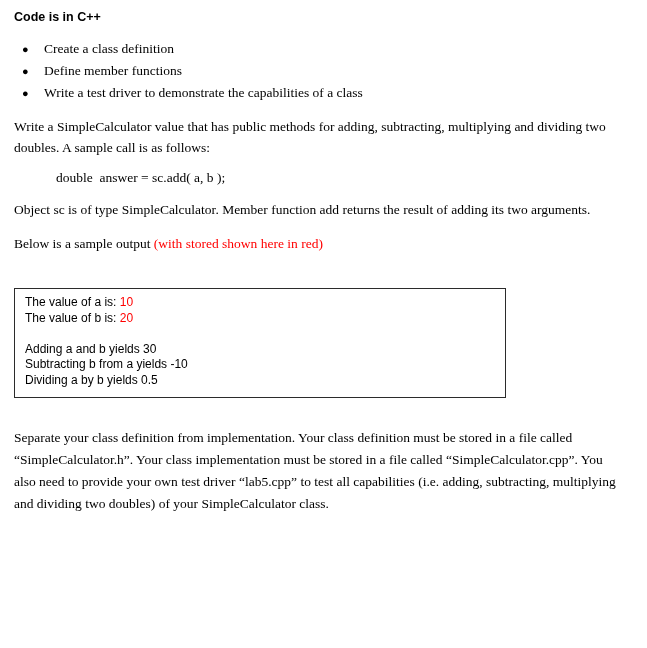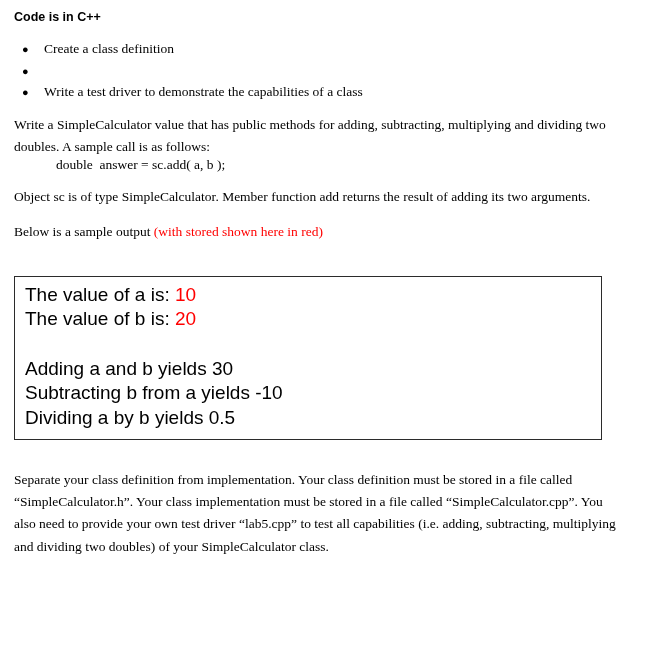--- a/index.html
+++ b/index.html
@@ -20,29 +20,29 @@
 
   .task-heading {
     font-size: 20px;
     font-weight: bold;
     text-decoration: underline;
     margin-top: 20px;
     letter-spacing: 0.5px;
   }
 
   .para { font-size: 13.5px; line-height: 1.6; margin-top: 13px; max-width: 622px; }
-  .code-line { font-size: 13.5px; margin-left: 42px; white-space: pre-wrap; }
+  .code-line { font-size: 13.5px; margin-top: 11px; margin-left: 42px; white-space: pre-wrap; }
 
   .output-box {
     margin-top: 33px;
-    width: 588px;
+    width: 492px;
     border: 1px solid #2b2b2b;
     padding: 6px 2px 8px 10px;
     font-family: "Liberation Sans", sans-serif;
-    font-size: 19px;
+    font-size: 12px;
     line-height: 1.3;
   }
   .output-line { min-height: 1.3em; white-space: pre-wrap; }
 
   .closing { margin-top: 29px; font-size: 13.5px; line-height: 1.65; max-width: 624px; }
 
   .run-italic { }
   .run-red { color: var(--red, #ff0000); }
 </style>
 </head>
@@ -52,20 +52,21 @@
 
   <div class="doc-title">Code is in C++</div>
 
   <div class="bullet-list">
     <div class="bullet-item">
       <span class="bullet-marker">●</span>
       <span>Create a class definition</span>
     </div>
     <div class="bullet-item">
       <span class="bullet-marker">●</span>
+      <span>Define member functions</span>
     </div>
     <div class="bullet-item">
       <span class="bullet-marker">●</span>
       <span>Write a test driver to demonstrate the capabilities of a class</span>
     </div>
   </div>
 
 
   <div class="para"><span>Write a </span><span class="run-italic">SimpleCalculator</span><span> value that has </span><span class="run-italic">public</span><span> methods for adding, subtracting, multiplying and dividing two </span><span class="run-italic">doubles</span><span>. A sample call is as follows:</span></div>
 

